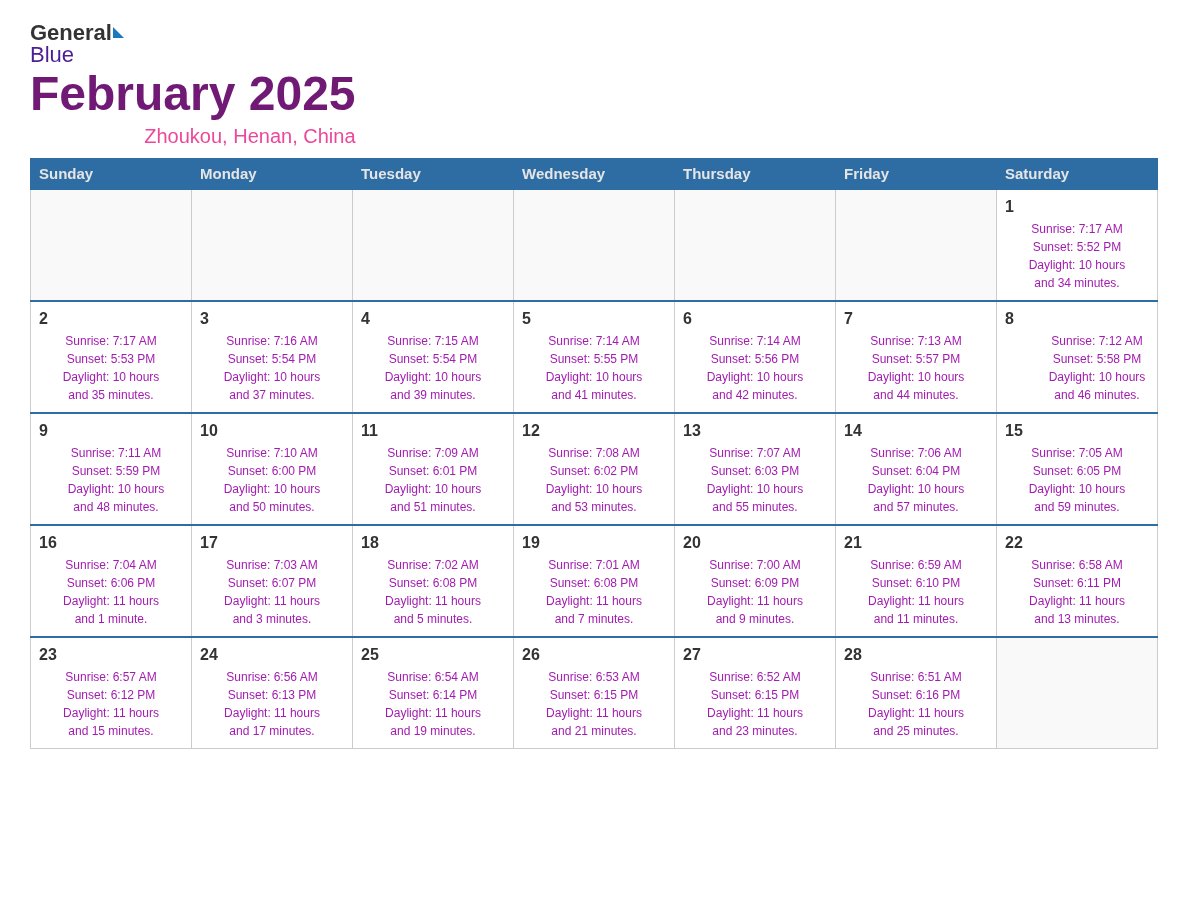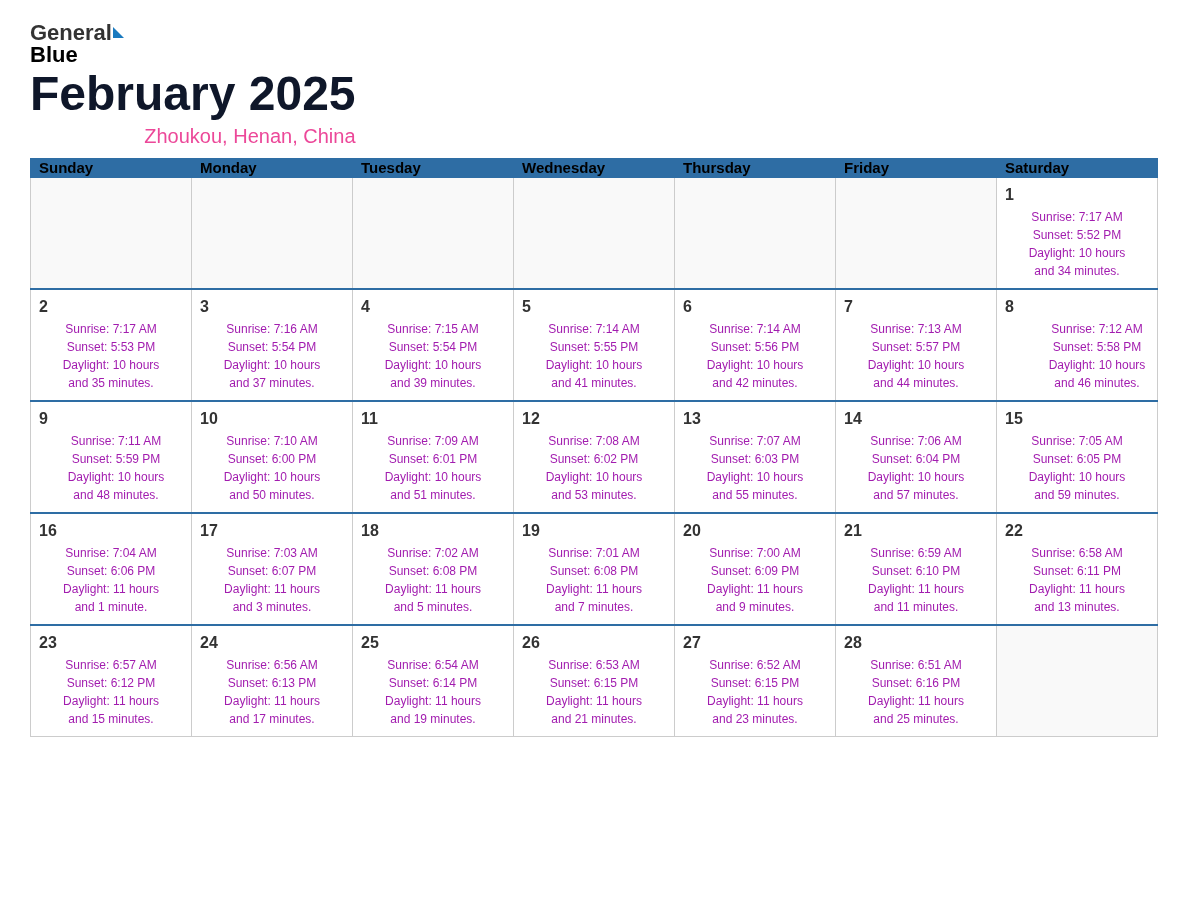--- a/index.html
+++ b/index.html
@@ -16,39 +16,39 @@
       align-items: flex-start;
       margin-bottom: 10px;
       flex-direction: column;
     }
     .title-block {
       text-align: right;
     }
     .calendar-title {
       font-size: 48px;
       font-weight: bold;
-      color: #0f172a;
+      color: #701a75;
       line-height: 1.1;
     }
     .calendar-subtitle {
       font-size: 20px;
       color: #ec4899;
       margin-top: 4px;
     }
     table {
       width: 100%;
       border-collapse: collapse;
       margin-top: 10px;
     }
     thead tr th {
       background-color: #2e6da4;
-      color: #000000;
+      color: #e5e5e5;
       font-size: 15px;
       font-weight: bold;
-      padding: 0 8px;
+      padding: 6px 8px;
       text-align: left;
       border: 1px solid #2e6da4;
     }
     tbody tr td {
       vertical-align: top;
       padding: 8px 8px;
       border: 1px solid #ccc;
       font-size: 12.5px;
       color: #333;
       min-height: 100px;
@@ -86,22 +86,22 @@
       width: 0;
       height: 0;
       border-left: 11px solid #1a7abf;
       border-top: 11px solid transparent;
       margin-left: 1px;
       vertical-align: middle;
       margin-bottom: 3px;
     }
     .logo-line2 {
       font-size: 22px;
-      font-weight: bold;
-      color: #000000;
+      font-weight: normal;
+      color: #4c1d95;
       margin-top: -4px;
     }
   </style>
 </head>
 <body>
 
 <div class="header">
   <div class="logo-wrapper">
     <div class="logo-line1">
       General<span class="arrow"></span>

